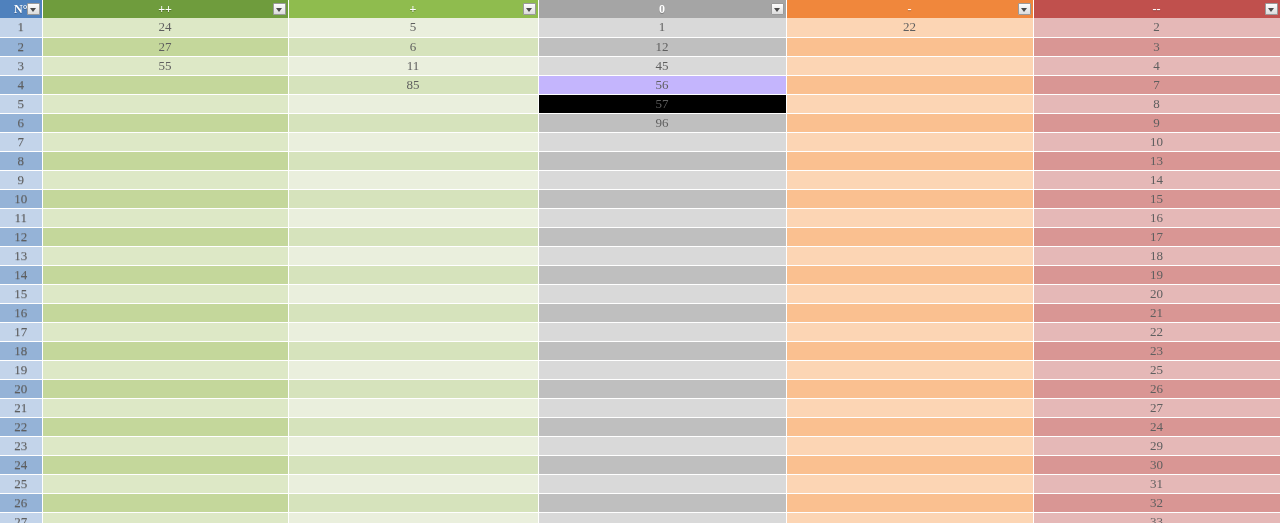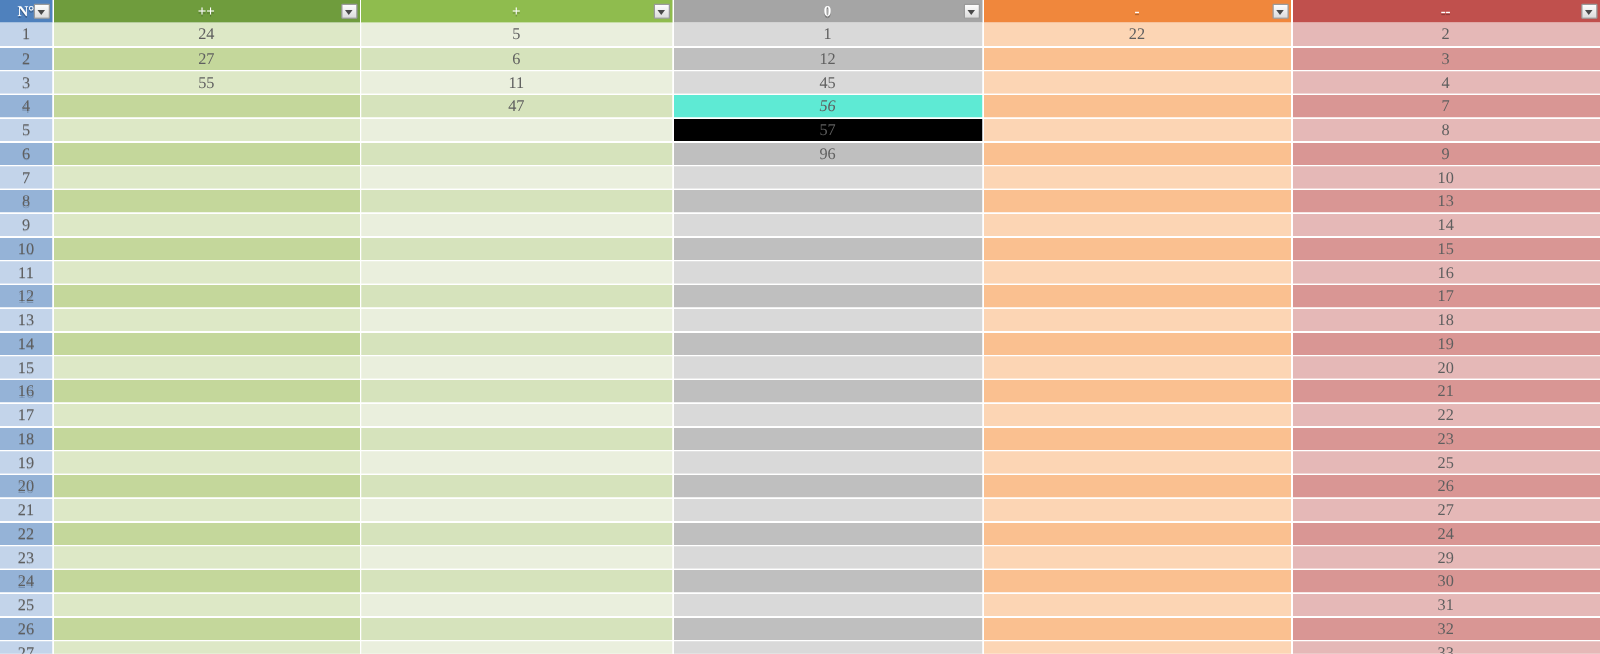--- a/index.html
+++ b/index.html
@@ -166,22 +166,22 @@
           <td class="idx" style="background: rgb(195, 212, 234);">3</td>
           <td style="background: rgb(221, 232, 198);">55</td>
           <td style="background: rgb(234, 239, 221);">11</td>
           <td style="background: rgb(217, 217, 217);">45</td>
           <td style="background: rgb(252, 213, 180);"></td>
           <td style="background: rgb(229, 184, 183);">4</td>
         </tr>
         <tr class="data-row">
           <td class="idx" style="background: rgb(149, 179, 215);">4</td>
           <td style="background: rgb(196, 215, 155);"></td>
-          <td style="background: rgb(214, 227, 188);">47</td>
-          <td style="background: #5eead4; font-style: italic;">56</td>
+          <td style="background: rgb(214, 227, 188);">85</td>
+          <td style="background: #c4b5fd;">56</td>
           <td style="background: rgb(250, 192, 144);"></td>
           <td style="background: rgb(217, 150, 148);">7</td>
         </tr>
         <tr class="data-row">
           <td class="idx" style="background: rgb(195, 212, 234);">5</td>
           <td style="background: rgb(221, 232, 198);"></td>
           <td style="background: rgb(234, 239, 221);"></td>
           <td style="background: #000000;">57</td>
           <td style="background: rgb(252, 213, 180);"></td>
           <td style="background: rgb(229, 184, 183);">8</td>

